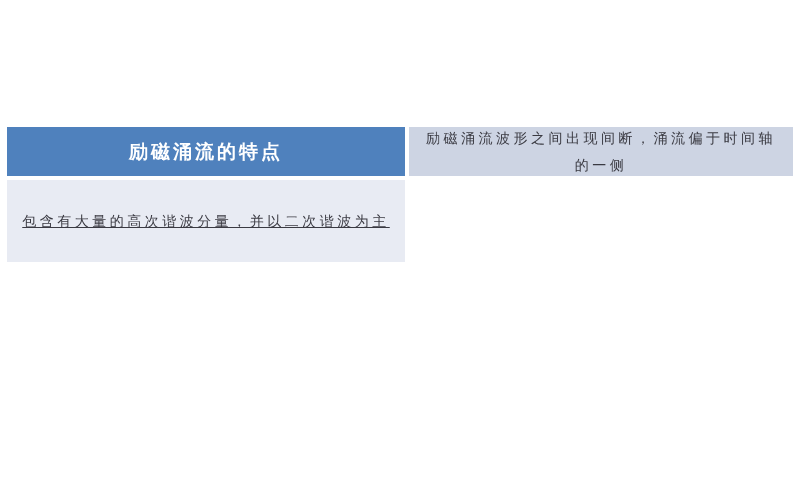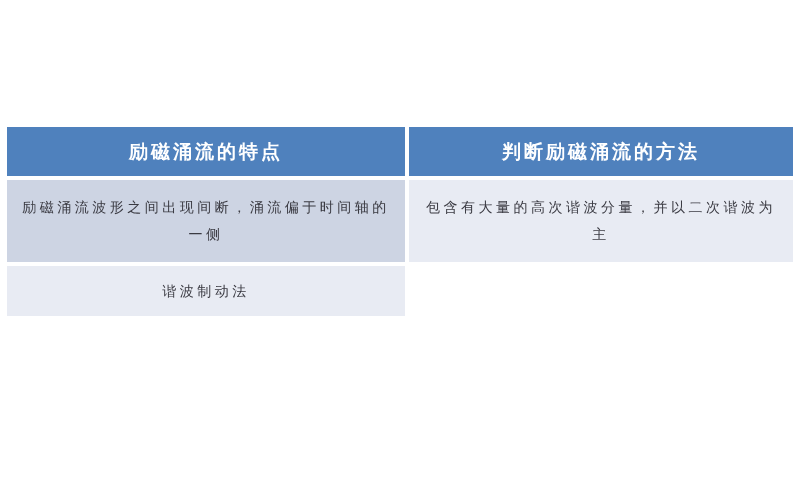--- a/index.html
+++ b/index.html
@@ -34,41 +34,35 @@
     letter-spacing:3px;
   }
   .td{
     color:var(--body-text);
     font-size:14px;
     letter-spacing:3.5px;
     line-height:27px;
     padding:0 10px;
   }
   .band-odd{background:var(--row-odd-bg);}
-  .band-even{background:var(--row-even-bg);}
+  .band-even{background:var(--row-even-bg);text-decoration:underline;}
 </style>
 </head>
 <body>
 
 <div class="canvas">
   <div class="inrush-table">
 
     <div class="cell th">
       <span>励磁涌流的特点</span>
     </div>
-    <div class="cell th">
-      <span>判断励磁涌流的方法</span>
-    </div>
 
     <div class="cell td band-odd">
       <span>励磁涌流波形之间出现间断，涌流偏于时间轴的一侧</span>
     </div>
 
     <div class="cell td band-even">
       <span>包含有大量的高次谐波分量，并以二次谐波为主</span>
     </div>
-    <div class="cell td band-even">
-      <span>谐波制动法</span>
-    </div>
 
 
   </div>
 </div>
 
 </body></html>

